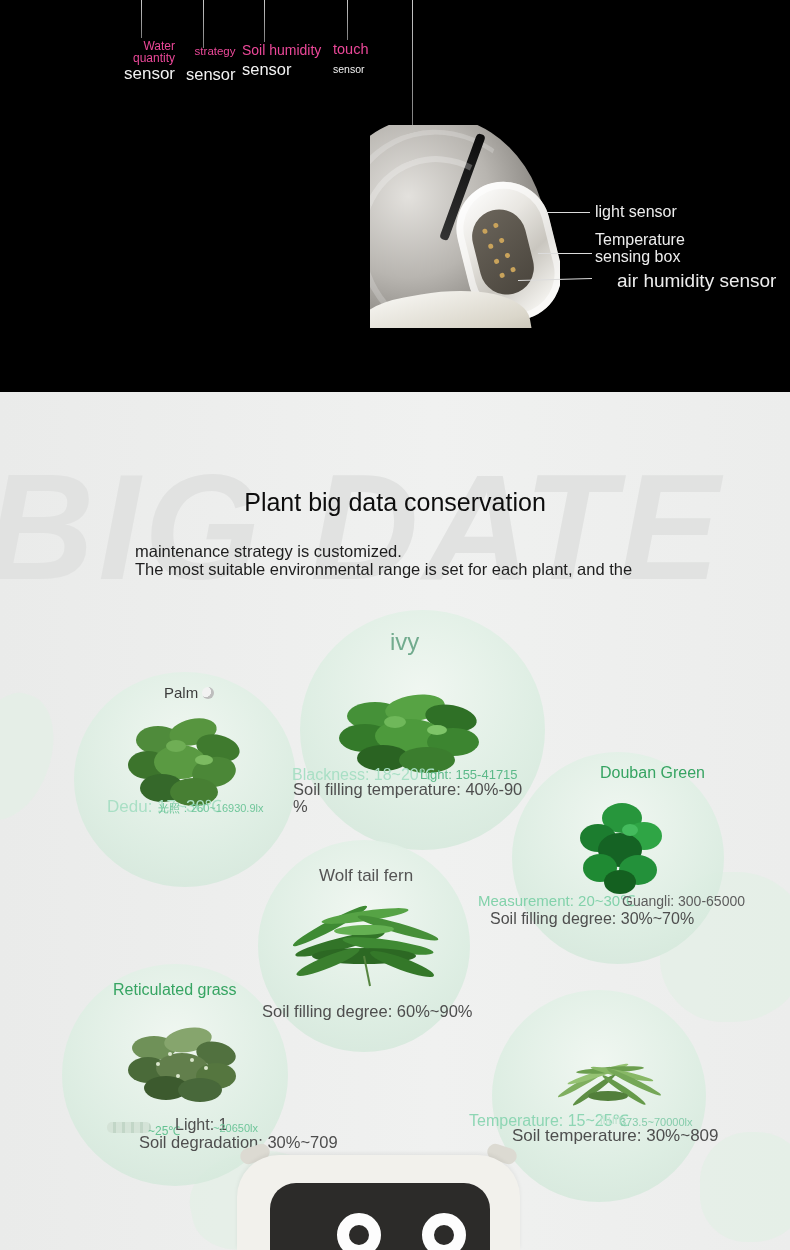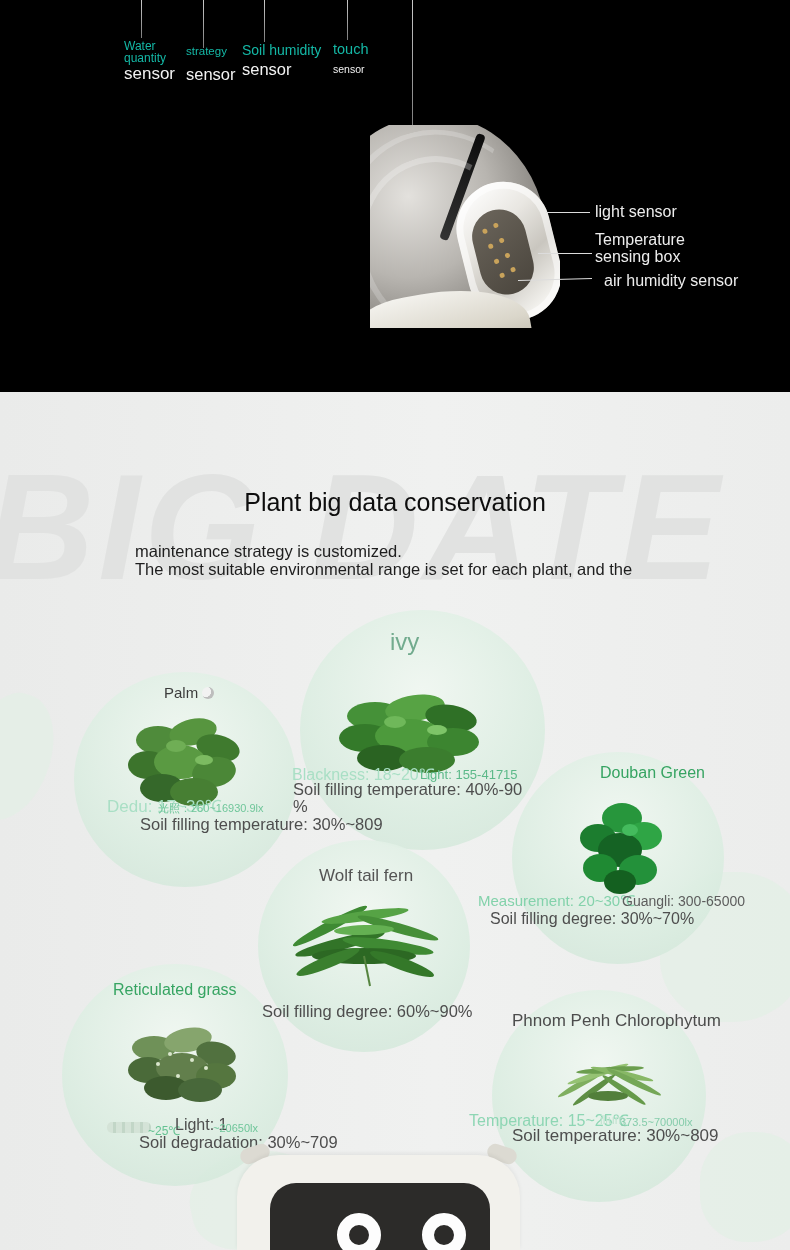--- a/index.html
+++ b/index.html
@@ -3,21 +3,21 @@
 <meta charset="utf-8">
 <style>
   html,body{margin:0;padding:0;background:#777;}
   .page{position:relative;width:790px;height:1250px;margin:0 auto;overflow:hidden;
         font-family:"Liberation Sans", sans-serif;background:#ecedec;}
 
   
   .hero{position:absolute;left:0;top:0;width:790px;height:392px;background:#000;overflow:hidden;}
   .vline{position:absolute;top:0;width:1px;background:linear-gradient(#ffffffc9,#ffffff7d);}
   .sens{position:absolute;color:#ededed;}
-  .sens .tiny{font-size:12px;line-height:12px;color:#14b8a6;}
+  .sens .tiny{font-size:12px;line-height:12px;color:#ec4899;text-align:right;}
   .sens .sub{color:#f2f2f2;}
   .rlabel{position:absolute;color:#ededed;font-size:16px;line-height:17px;}
   .lead{position:absolute;height:1px;background:#dcdcdc;}
 
   
   .device{position:absolute;left:370px;top:125px;width:190px;height:203px;overflow:hidden;}
   .dome{position:absolute;left:-58px;top:-10px;width:235px;height:265px;border-radius:50%;transform:rotate(8deg);
         background:radial-gradient(circle at 38% 32%, #e3e1dd, #b8b5b0 35%, #908d88 55%, #565450 78%, #2b2a28 96%);}
   .dome-hl{position:absolute;left:-34px;top:4px;width:196px;height:224px;border-radius:50%;transform:rotate(-14deg);
         border:4px solid transparent;border-left:9px solid rgba(255,255,255,.38);border-top:5px solid rgba(255,255,255,.22);}
@@ -120,21 +120,21 @@
 
     <div class="lead" style="left:546px;top:212px;width:44px"></div>
     <div class="lead" style="left:538px;top:253px;width:54px"></div>
     <div class="lead" style="left:518px;top:279px;width:74px;transform:rotate(-1.5deg)"></div>
 
     <div class="rlabel" style="left:595px;top:203px">light sensor</div>
     <div class="rlabel" style="left:595px;top:231px">
       <div>Temperature</div>
       <div>sensing box</div>
     </div>
-    <div class="rlabel" style="left:604px;top:272px;font-size:16px">air humidity sensor</div>
+    <div class="rlabel" style="left:617px;top:272px;font-size:19px">air humidity sensor</div>
   </section>
 
   <section class="main">
     <div class="watermark">BIG DATE</div>
     <div class="title">Plant big data conservation</div>
     <div class="subtitle">
       <div>maintenance strategy is customized.</div>
       <div>The most suitable environmental range is set for each plant, and the</div>
     </div>
 
@@ -164,21 +164,20 @@
           <ellipse cx="62" cy="52" rx="26" ry="17" fill="#5a9a42"></ellipse>
             <ellipse cx="96" cy="62" rx="22" ry="15" fill="#4b8737" transform="rotate(-10 96 62)"></ellipse>
           <ellipse cx="44" cy="78" rx="22" ry="14" fill="#35682a"></ellipse>
             <ellipse cx="76" cy="82" rx="24" ry="14" fill="#477f33"></ellipse>
           <ellipse cx="58" cy="36" rx="10" ry="6" fill="#6fae55"></ellipse>
             <ellipse cx="86" cy="50" rx="9" ry="5" fill="#7cbb61"></ellipse>
         </g>
       </svg>
       <div class="pg" style="left:33px;top:122px;font-size:17px">Dedu: 17~30℃</div>
       <div class="sg" style="left:84px;top:129px">光照：260~16930.9lx</div>
-      <div class="dk" style="left:66px;top:144px">Soil filling temperature: 30%~809</div>
     </div>
 
     <div class="pw" style="left:300px;top:218px;width:245px;height:240px">
       <div class="lbl-green" style="left:90px;top:18px;font-size:24px;color:#72ab8e">ivy</div>
       <svg style="left:25px;top:80px" width="168" height="86" viewBox="0 0 168 86">
         <g>
           <ellipse cx="50" cy="26" rx="28" ry="14" fill="#459138"></ellipse>
             <ellipse cx="90" cy="18" rx="30" ry="13" fill="#57a344" transform="rotate(-8 90 18)"></ellipse>
           <ellipse cx="126" cy="28" rx="26" ry="13" fill="#2f7026" transform="rotate(10 126 28)"></ellipse>
             <ellipse cx="40" cy="48" rx="26" ry="14" fill="#347a2a"></ellipse>
@@ -254,21 +253,20 @@
         </g>
       </svg>
       <div class="pill" style="left:45px;top:158px"></div>
       <div class="pg" style="left:86px;top:158px;font-size:12px;color:#64c292">~25℃</div>
       <div class="dk" style="left:113px;top:152px;font-size:16px">Light: 1</div>
       <div class="sg" style="left:151px;top:158px">~20650lx</div>
       <div class="dk" style="left:77px;top:170px">Soil degradation: 30%~709</div>
     </div>
 
     <div class="pw" style="left:492px;top:598px;width:214px;height:212px">
-      <div class="lbl-dark" style="left:20px;top:21px;font-size:17px;color:#4c4c4c">Phnom Penh Chlorophytum</div>
       <svg style="left:58px;top:56px" width="114" height="64" viewBox="0 0 114 64">
         <g>
           <ellipse cx="34" cy="36" rx="30" ry="3" fill="#7fae5f" transform="rotate(-30 34 36)"></ellipse>
           <ellipse cx="48" cy="28" rx="32" ry="3" fill="#95c273" transform="rotate(-18 48 28)"></ellipse>
           <ellipse cx="60" cy="24" rx="34" ry="3" fill="#6b9e4e" transform="rotate(-4 60 24)"></ellipse>
           <ellipse cx="72" cy="28" rx="32" ry="3" fill="#88b866" transform="rotate(12 72 28)"></ellipse>
           <ellipse cx="84" cy="36" rx="30" ry="3" fill="#75a757" transform="rotate(26 84 36)"></ellipse>
           <ellipse cx="44" cy="44" rx="26" ry="3" fill="#5e8f44" transform="rotate(-36 44 44)"></ellipse>
           <ellipse cx="74" cy="44" rx="26" ry="3" fill="#669a4a" transform="rotate(34 74 44)"></ellipse>
           <ellipse cx="58" cy="50" rx="20" ry="5" fill="#527f3b"></ellipse>

